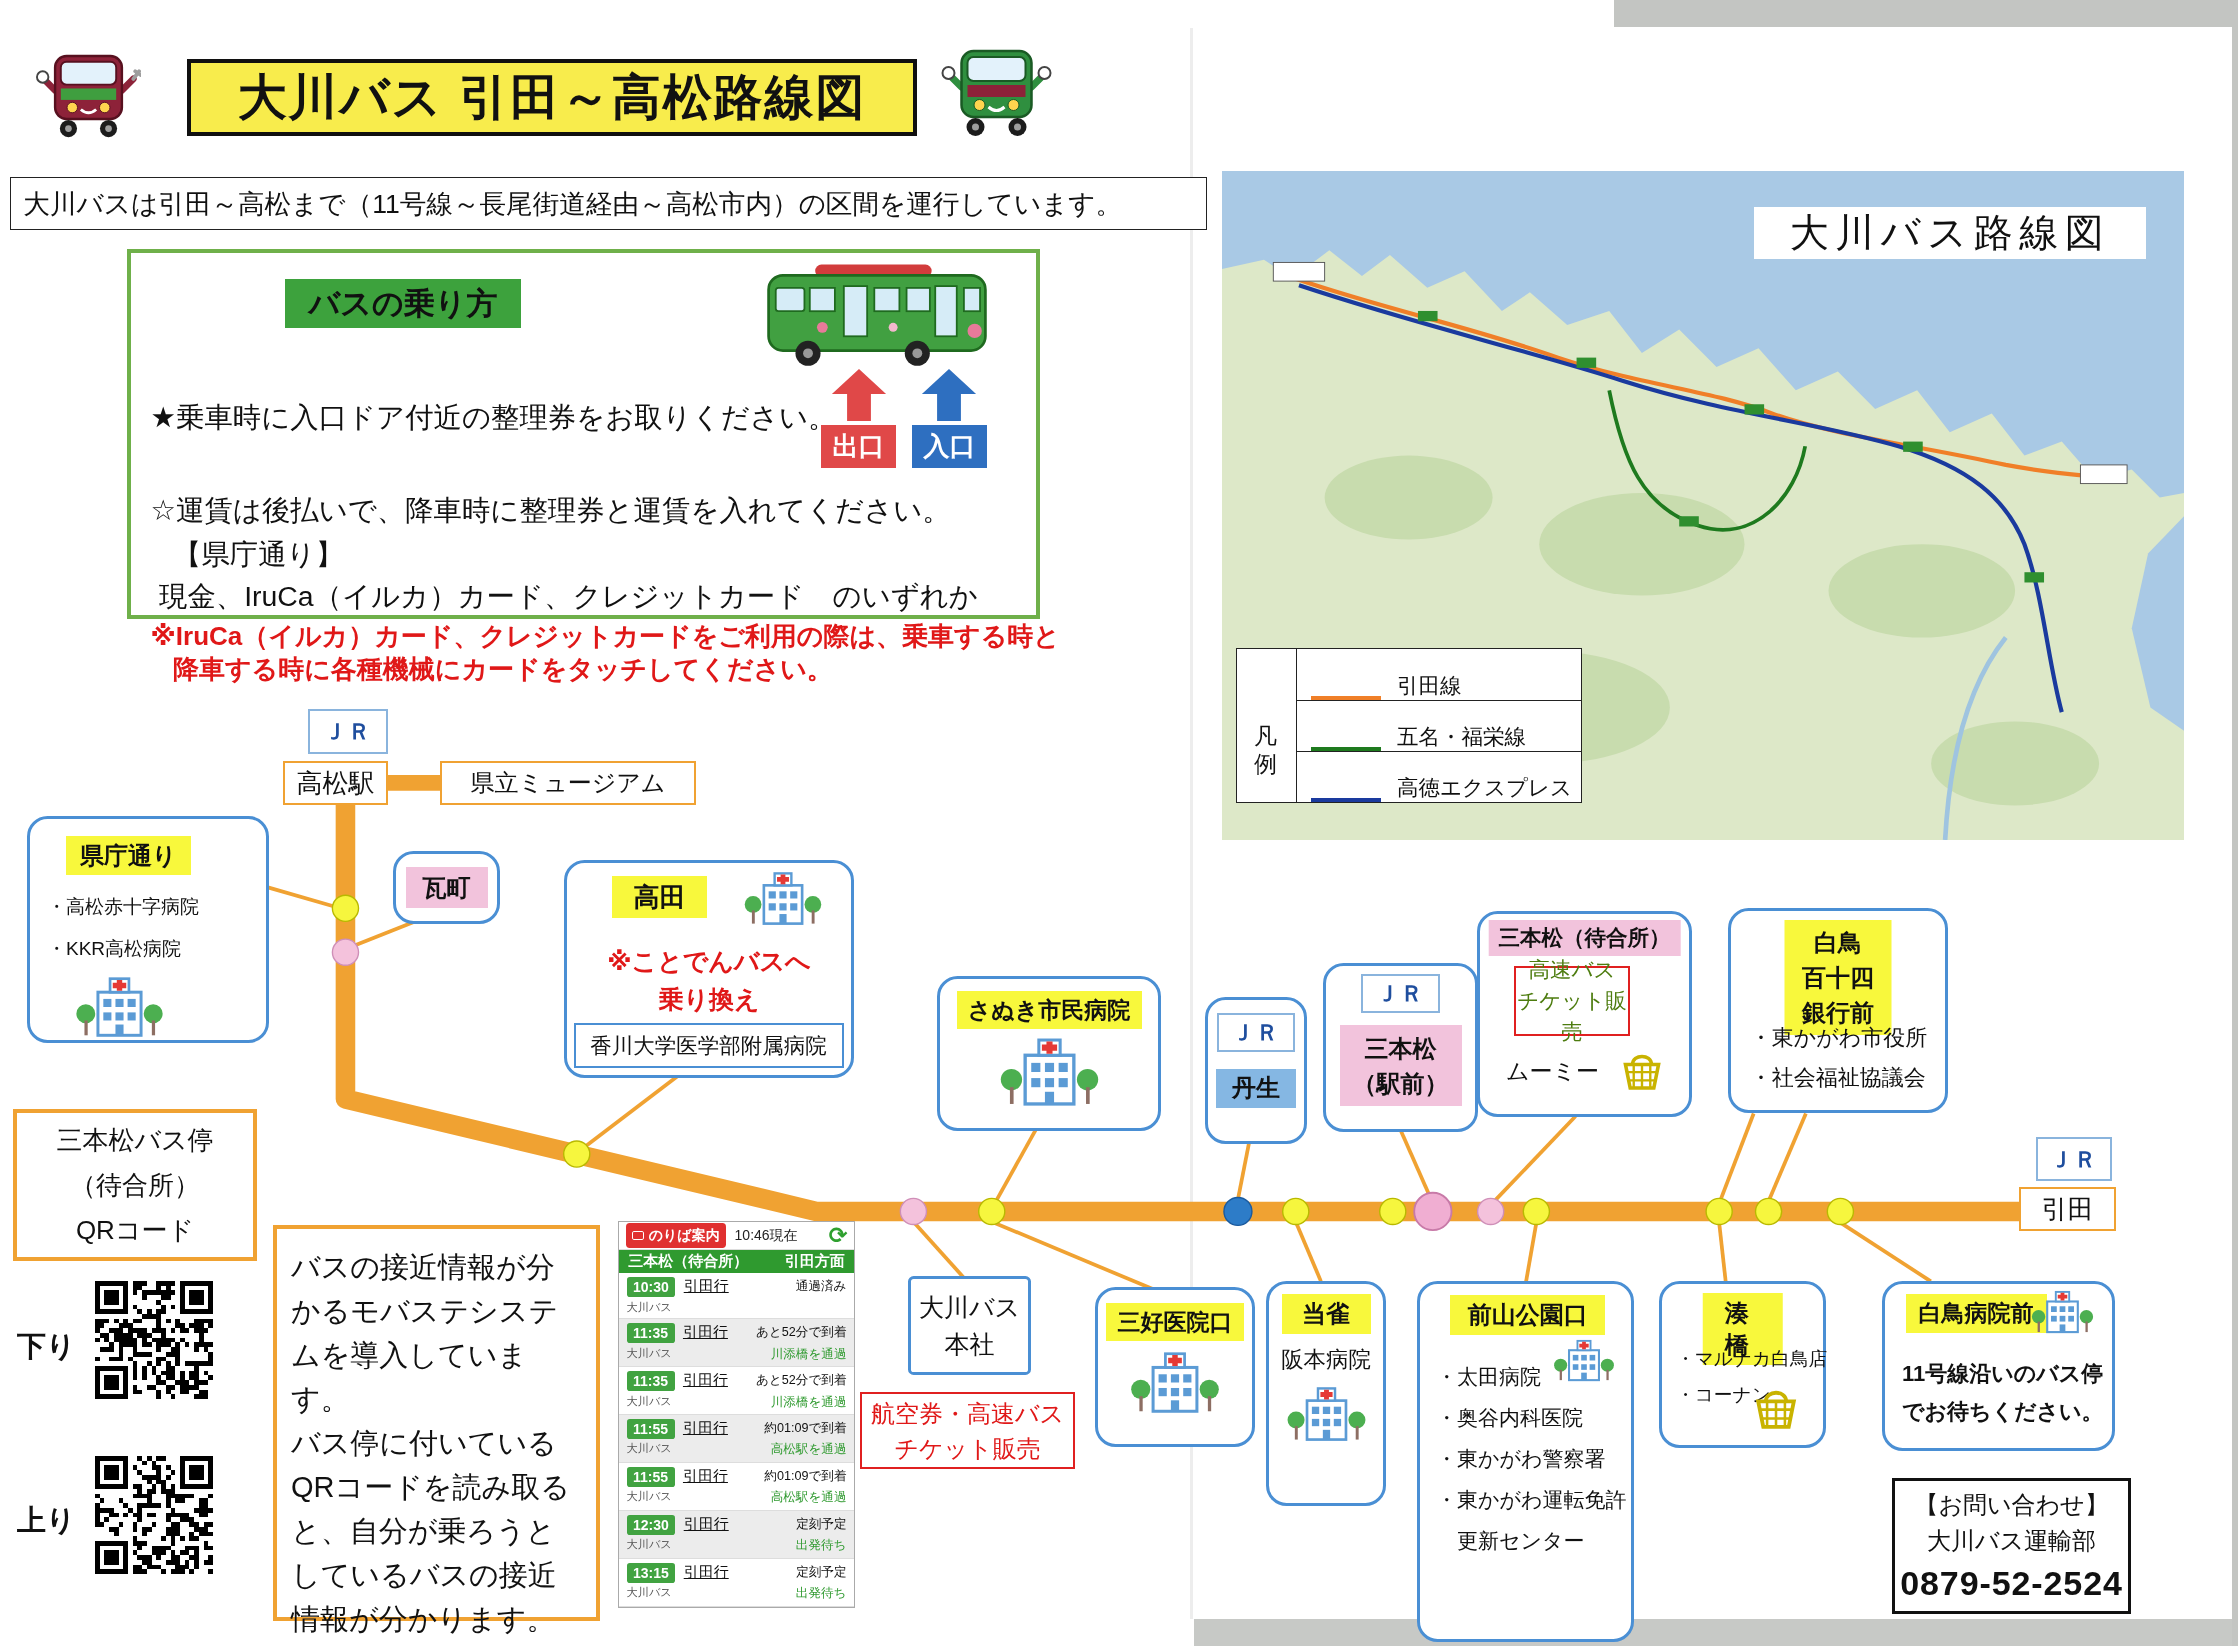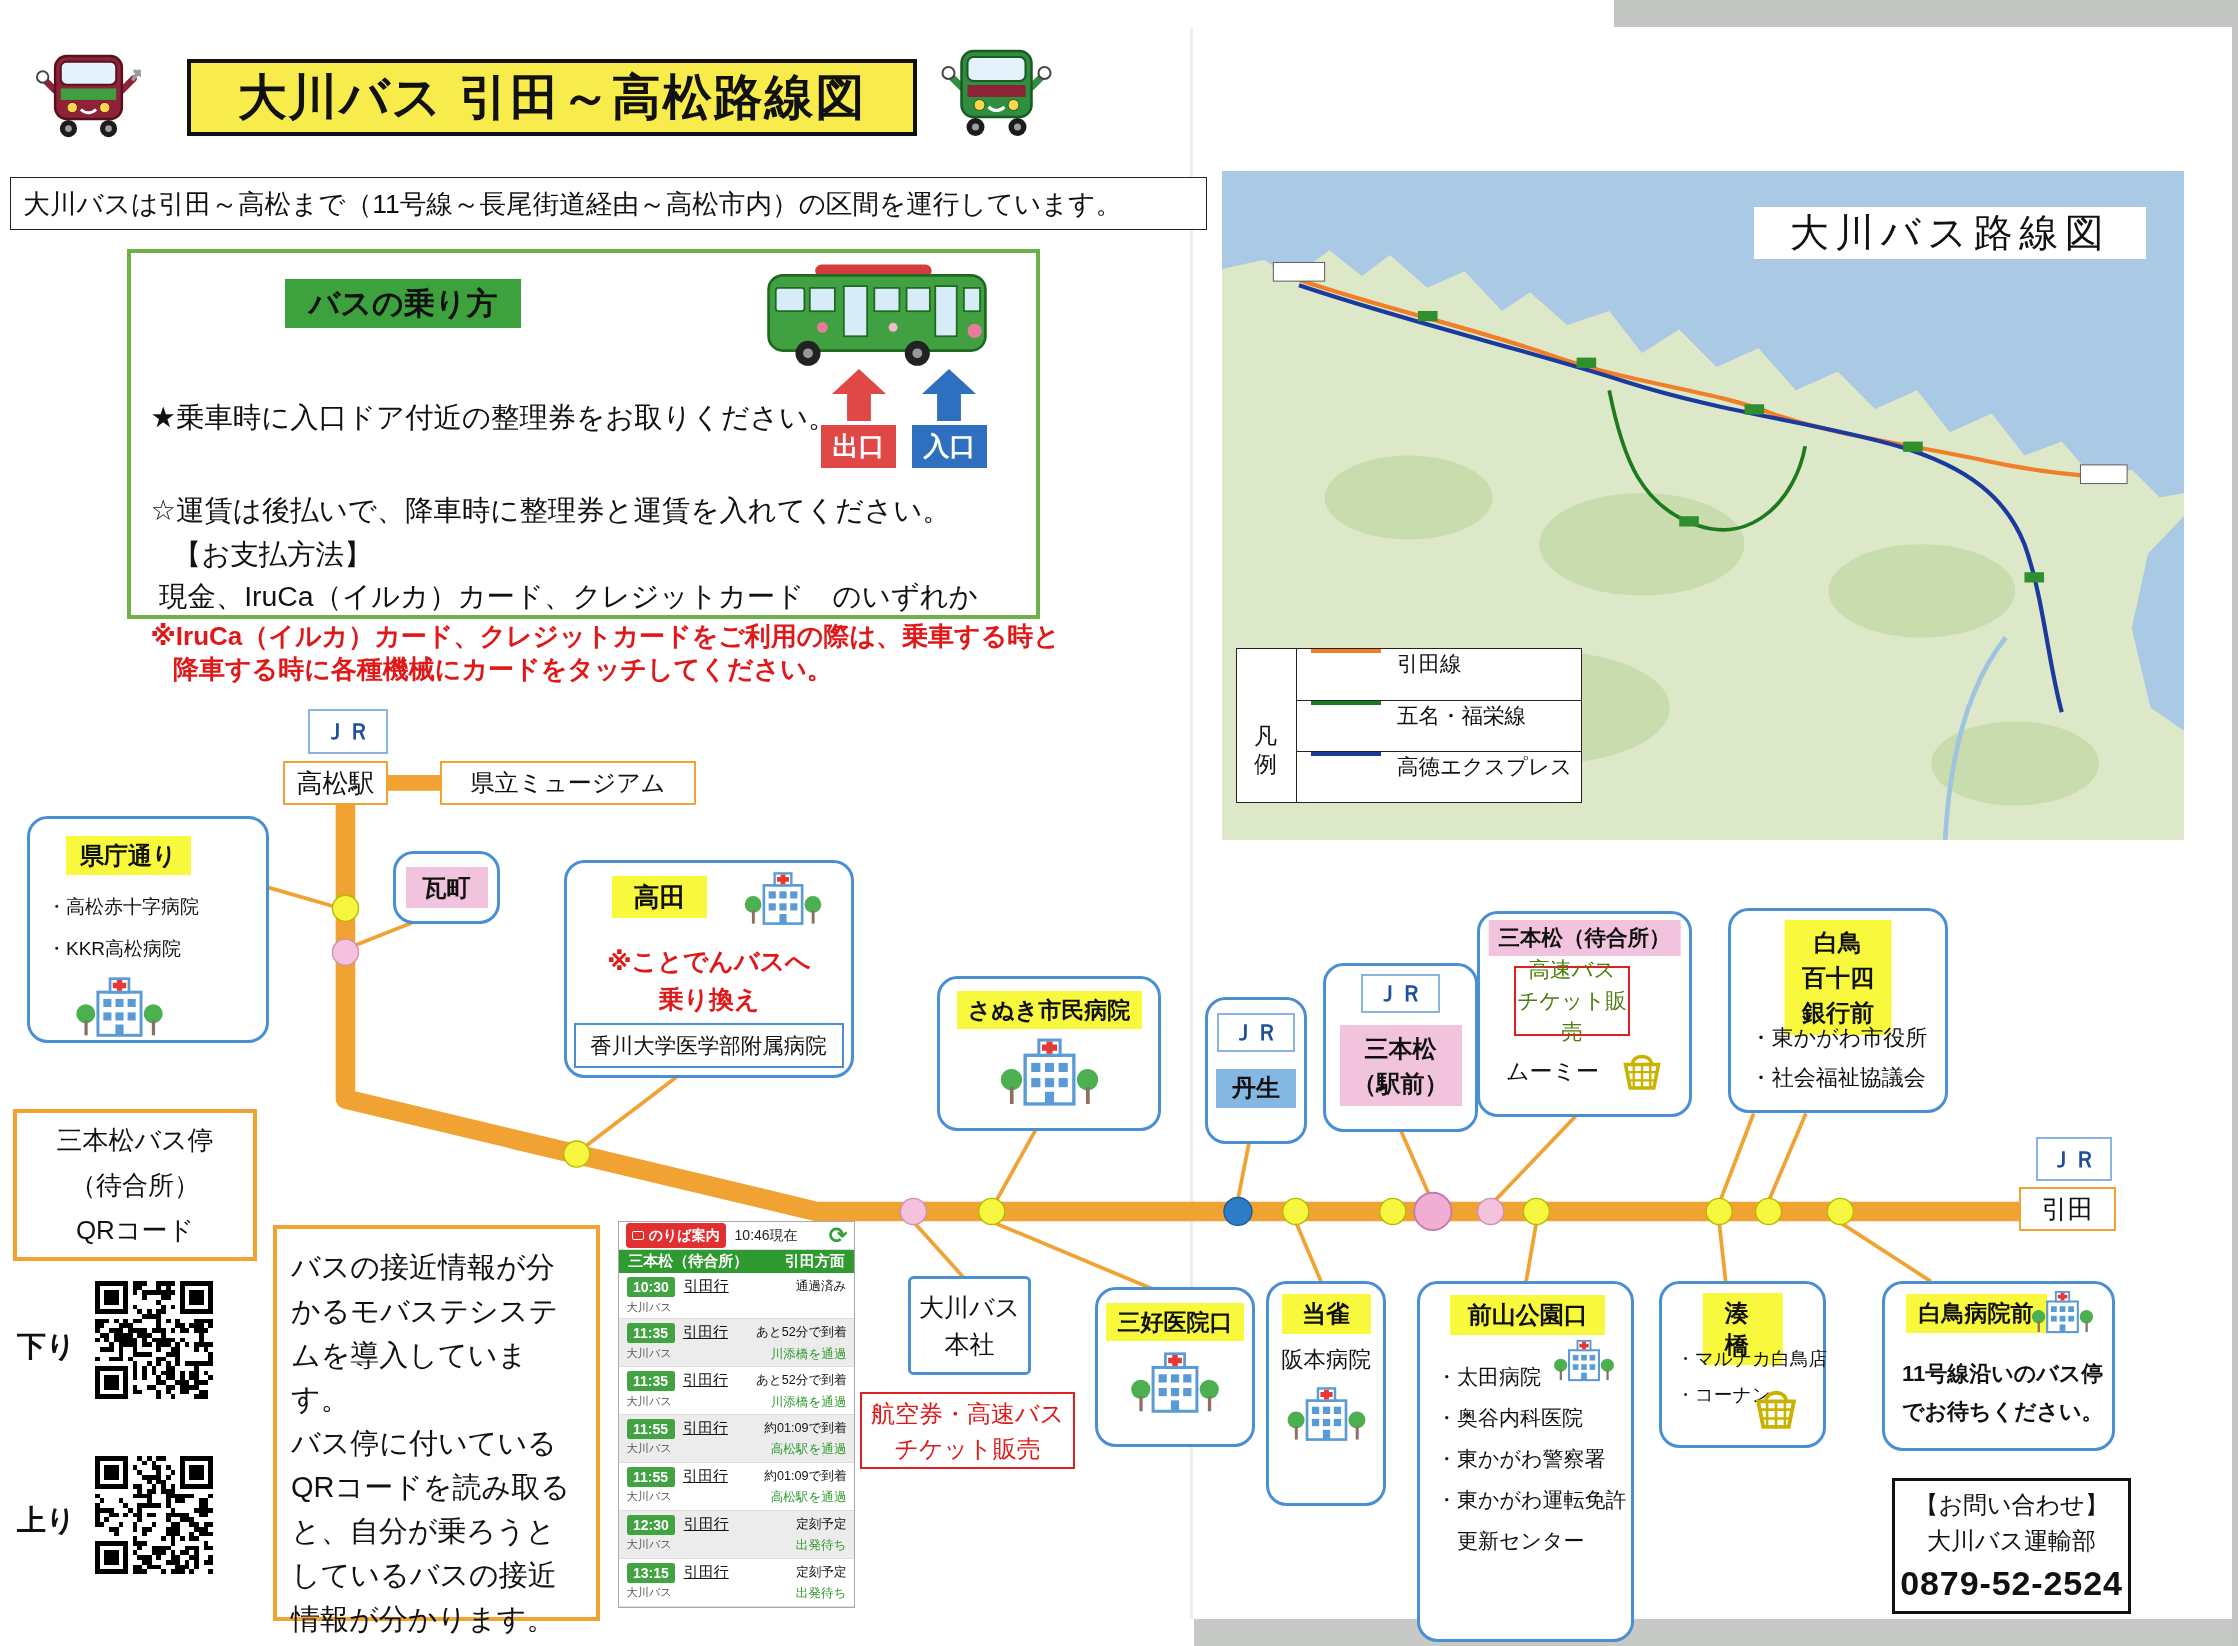--- a/index.html
+++ b/index.html
@@ -14,21 +14,21 @@
 .howto{left:127px;top:249px;width:913px;height:370px;border:4.7px solid #6fb04a;background:#fff;z-index:2}
 .howto-header{left:154px;top:26px;width:236px;height:49px;background:#3da23d;display:flex;align-items:center;justify-content:center;font-size:31px;font-weight:bold}
 .hline{font-size:28.4px;white-space:nowrap}
 .hnote{font-size:26px;font-weight:bold;white-space:nowrap}
 .door-label{width:75px;height:43px;display:flex;align-items:center;justify-content:center;color:#fff;font-size:26px;font-weight:bold}
 
 .map-panel{left:1222px;top:171px;width:962px;height:669px;z-index:1;background:#fff}
 .map-title{left:532px;top:36px;width:392px;height:52px;background:#fff;display:flex;align-items:center;justify-content:center;font-size:39px;letter-spacing:6.5px}
 .legend{left:14px;top:477px;width:346px;height:155px;display:grid;grid-template-columns:60px 1fr;grid-template-rows:repeat(3,1fr);border:1.9px solid #222;background:#fff}
 .legend-head{grid-row:1/4;border-right:1.4px solid #222;display:flex;align-items:center;justify-content:center;font-size:23px;writing-mode:vertical-rl;letter-spacing:28px;padding-top:18.7px}
-.legend-row{display:flex;align-items:flex-start;gap:16px;padding-left:14px;border-top:1.4px solid #222}
+.legend-row{display:flex;align-items:flex-end;gap:16px;padding-left:14px;border-top:1.4px solid #222}
 .legend-row.first{border-top:none}
 .legend-line{width:70px;height:3.7px;display:inline-block}
 .legend-label{font-size:21.5px}
 
 .box{position:absolute;background:#fff;z-index:3;display:flex;align-items:center;justify-content:center}
 .jrbox{border:2.3px solid #8ab4dd;color:#1f4e9e;font-weight:bold;font-size:22.4px;background:#fff;padding:1.9px 13px;letter-spacing:1.9px}
 .group{position:absolute;background:#fff;border:3.3px solid #4a8fd4;border-radius:20.5px;z-index:3}
 .flexcol{display:flex;flex-direction:column;align-items:center}
 .ylabel{background:#f8f83c;font-weight:bold;display:inline-block}
 .plabel{background:#f2c3dc;font-weight:bold;display:inline-block}
@@ -144,21 +144,21 @@
   </div>
   <div class="abs" style="left:790px;top:116px;width:56px;height:52px">
     <svg viewBox="0 0 100 96" width="100%" height="100%">
         <path d="M50 0 L100 46 L72 46 L72 96 L28 96 L28 46 L0 46 Z" fill="#2e6fc0"></path>
       </svg>
   </div>
   <div class="abs door-label" style="left:690px;top:172px;background:#e04848">出口</div>
   <div class="abs door-label" style="left:781px;top:172px;background:#2e6fc0">入口</div>
   <div class="abs hline" style="left:19.6px;top:146px">★乗車時に入口ドア付近の整理券をお取りください。</div>
   <div class="abs hline" style="left:19.6px;top:239px">☆運賃は後払いで、降車時に整理券と運賃を入れてください。</div>
-  <div class="abs hline" style="left:42px;top:283px">【お支払方法】</div>
+  <div class="abs hline" style="left:42px;top:283px">【県庁通り】</div>
   <div class="abs hline" style="left:28px;top:325px">現金、IruCa（イルカ）カード、クレジットカード　のいずれか</div>
   <div class="abs hnote red" style="left:19.6px;top:366px">※IruCa（イルカ）カード、クレジットカードをご利用の際は、乗車する時と</div>
   <div class="abs hnote red" style="left:42px;top:399px">降車する時に各種機械にカードをタッチしてください。</div>
 </div>
 
 <div class="abs map-panel">
   <svg viewBox="0 0 2062 1434" width="100%" height="100%" preserveAspectRatio="none">
     <rect width="2062" height="1434" fill="#a9c9e5"></rect>
     <path d="M0,210 L90,190 L150,230 L230,170 L300,225 L360,180 L440,250 L520,215 L600,300 L660,260 L740,330 L830,300 L900,390 L980,340 L1060,420 L1150,380 L1230,470 L1320,430 L1400,510 L1490,470 L1560,560 L1650,520 L1720,610 L1800,580 L1870,660 L1950,640 L2010,700 L2062,690 L2062,1434 L0,1434 Z" fill="#dde8c8"></path>
     <path d="M2062,740 L1985,820 L1950,980 L1990,1150 L2062,1200 Z" fill="#a9c9e5"></path>

